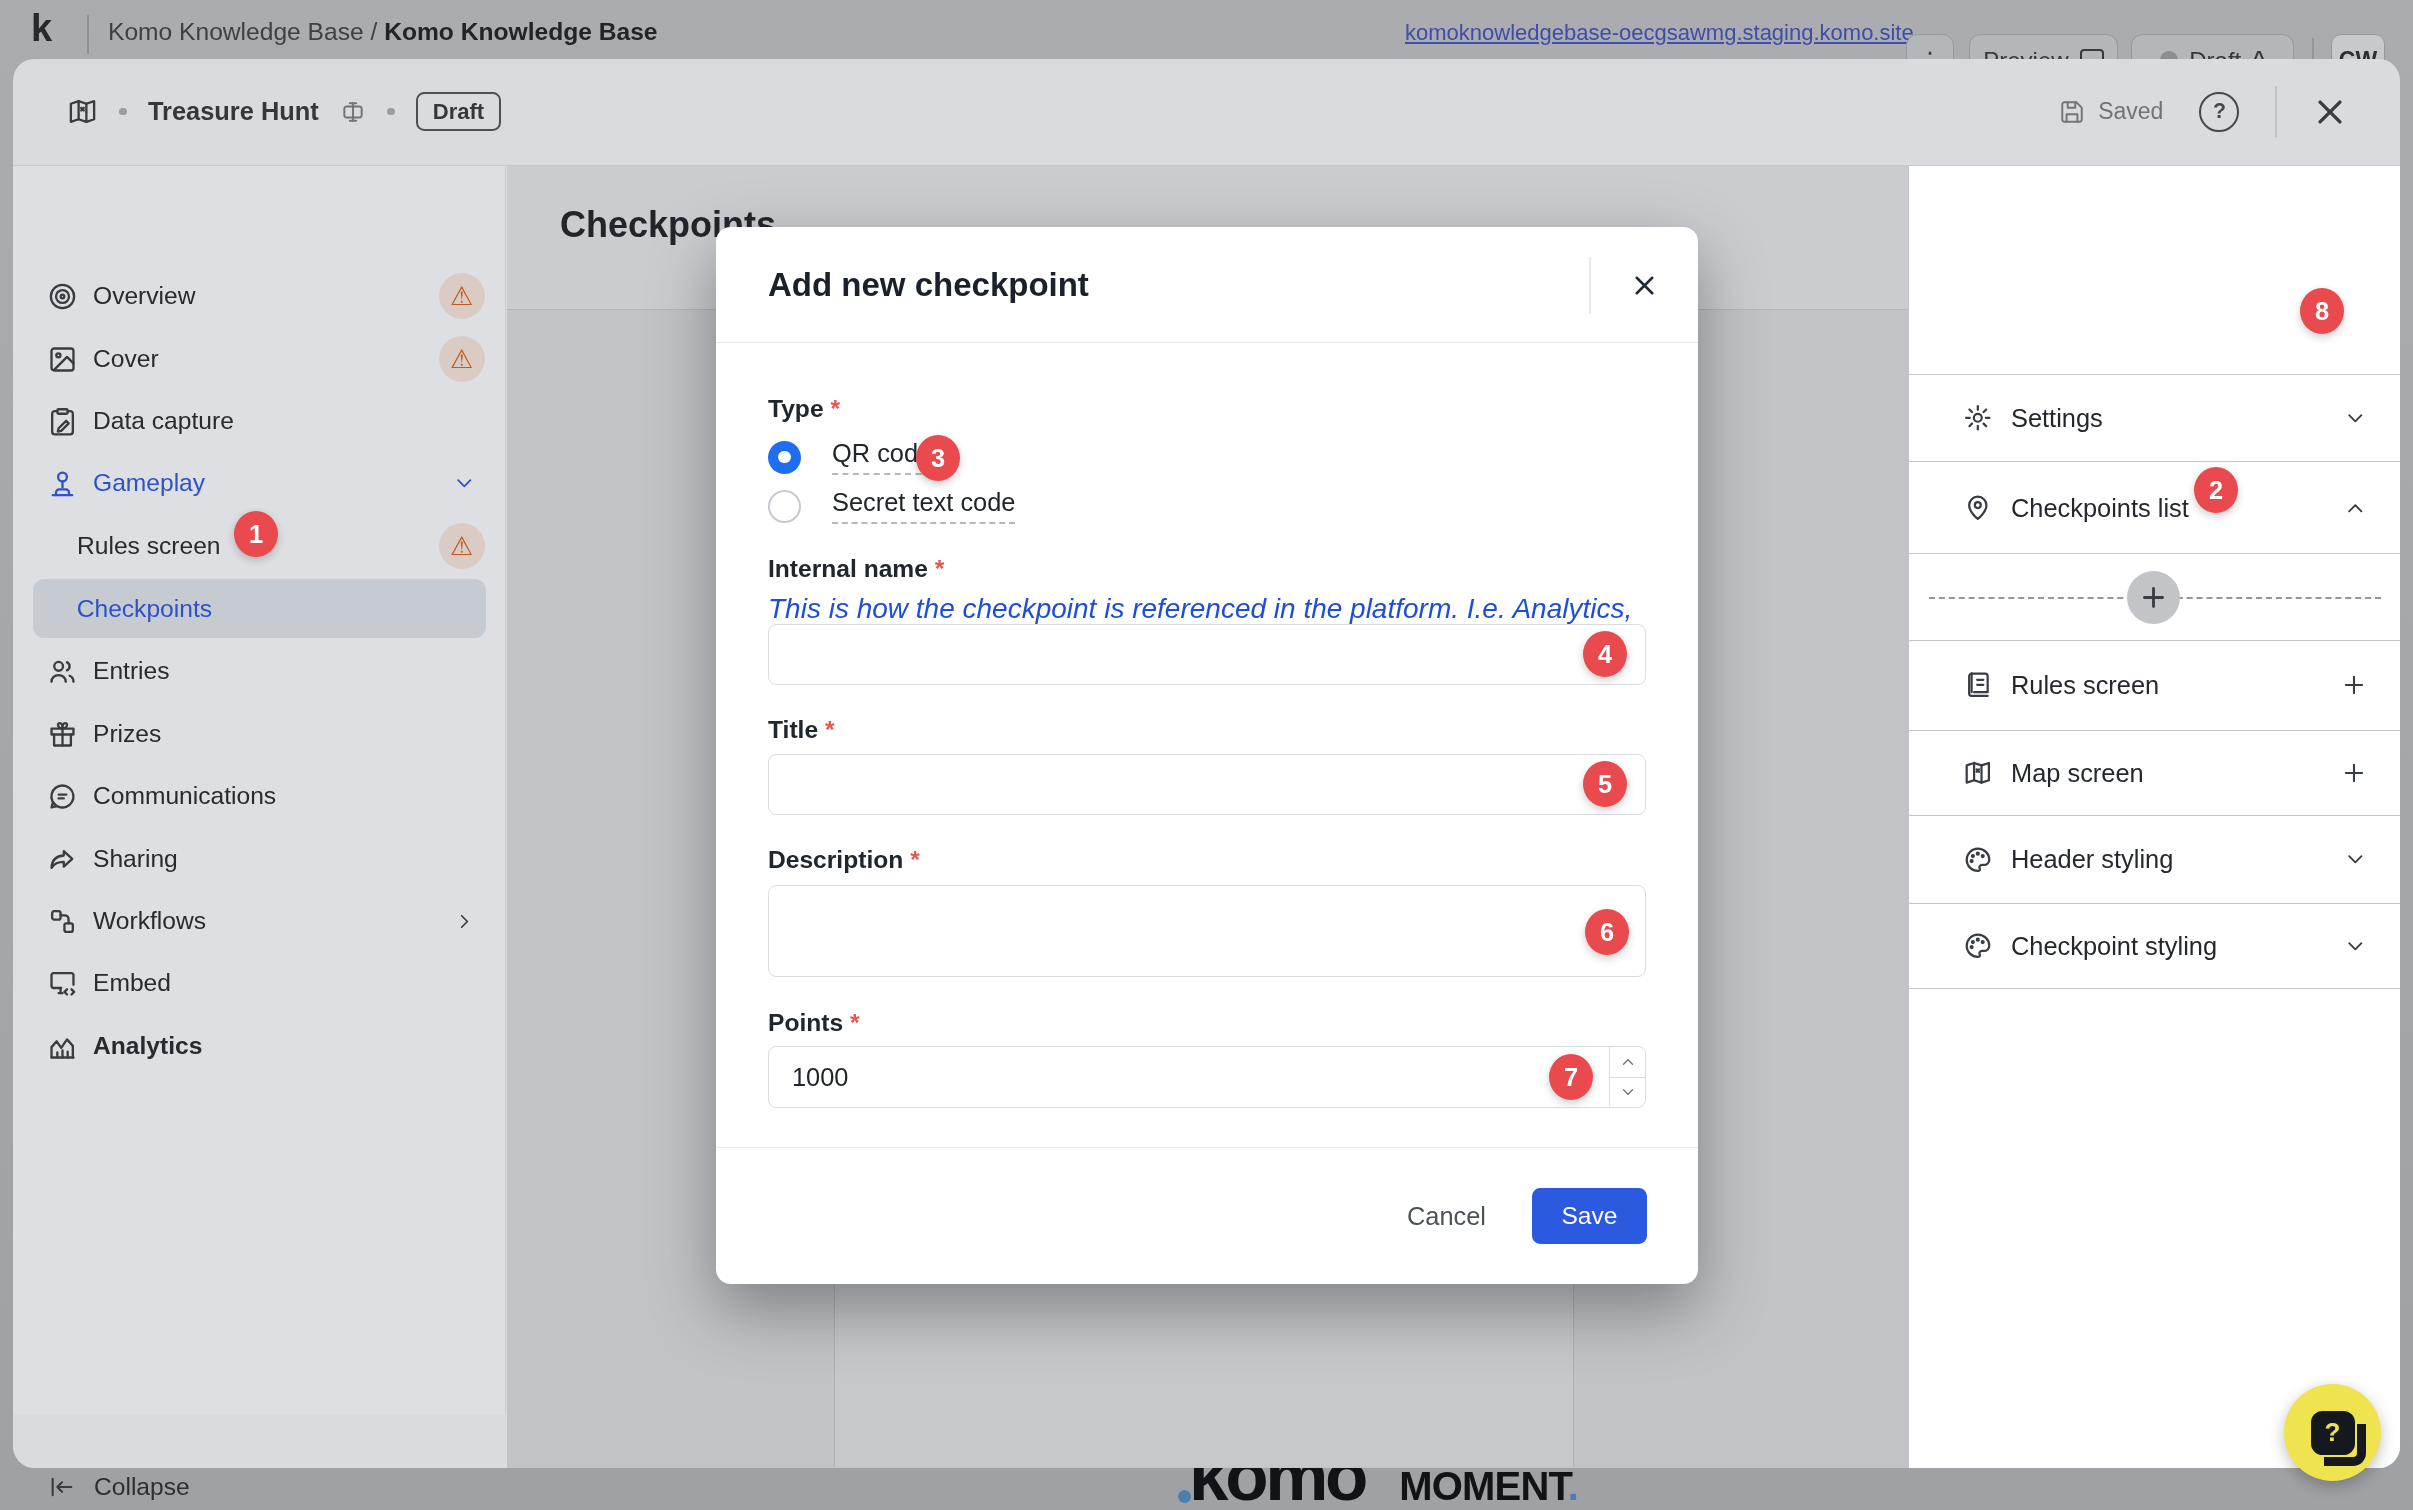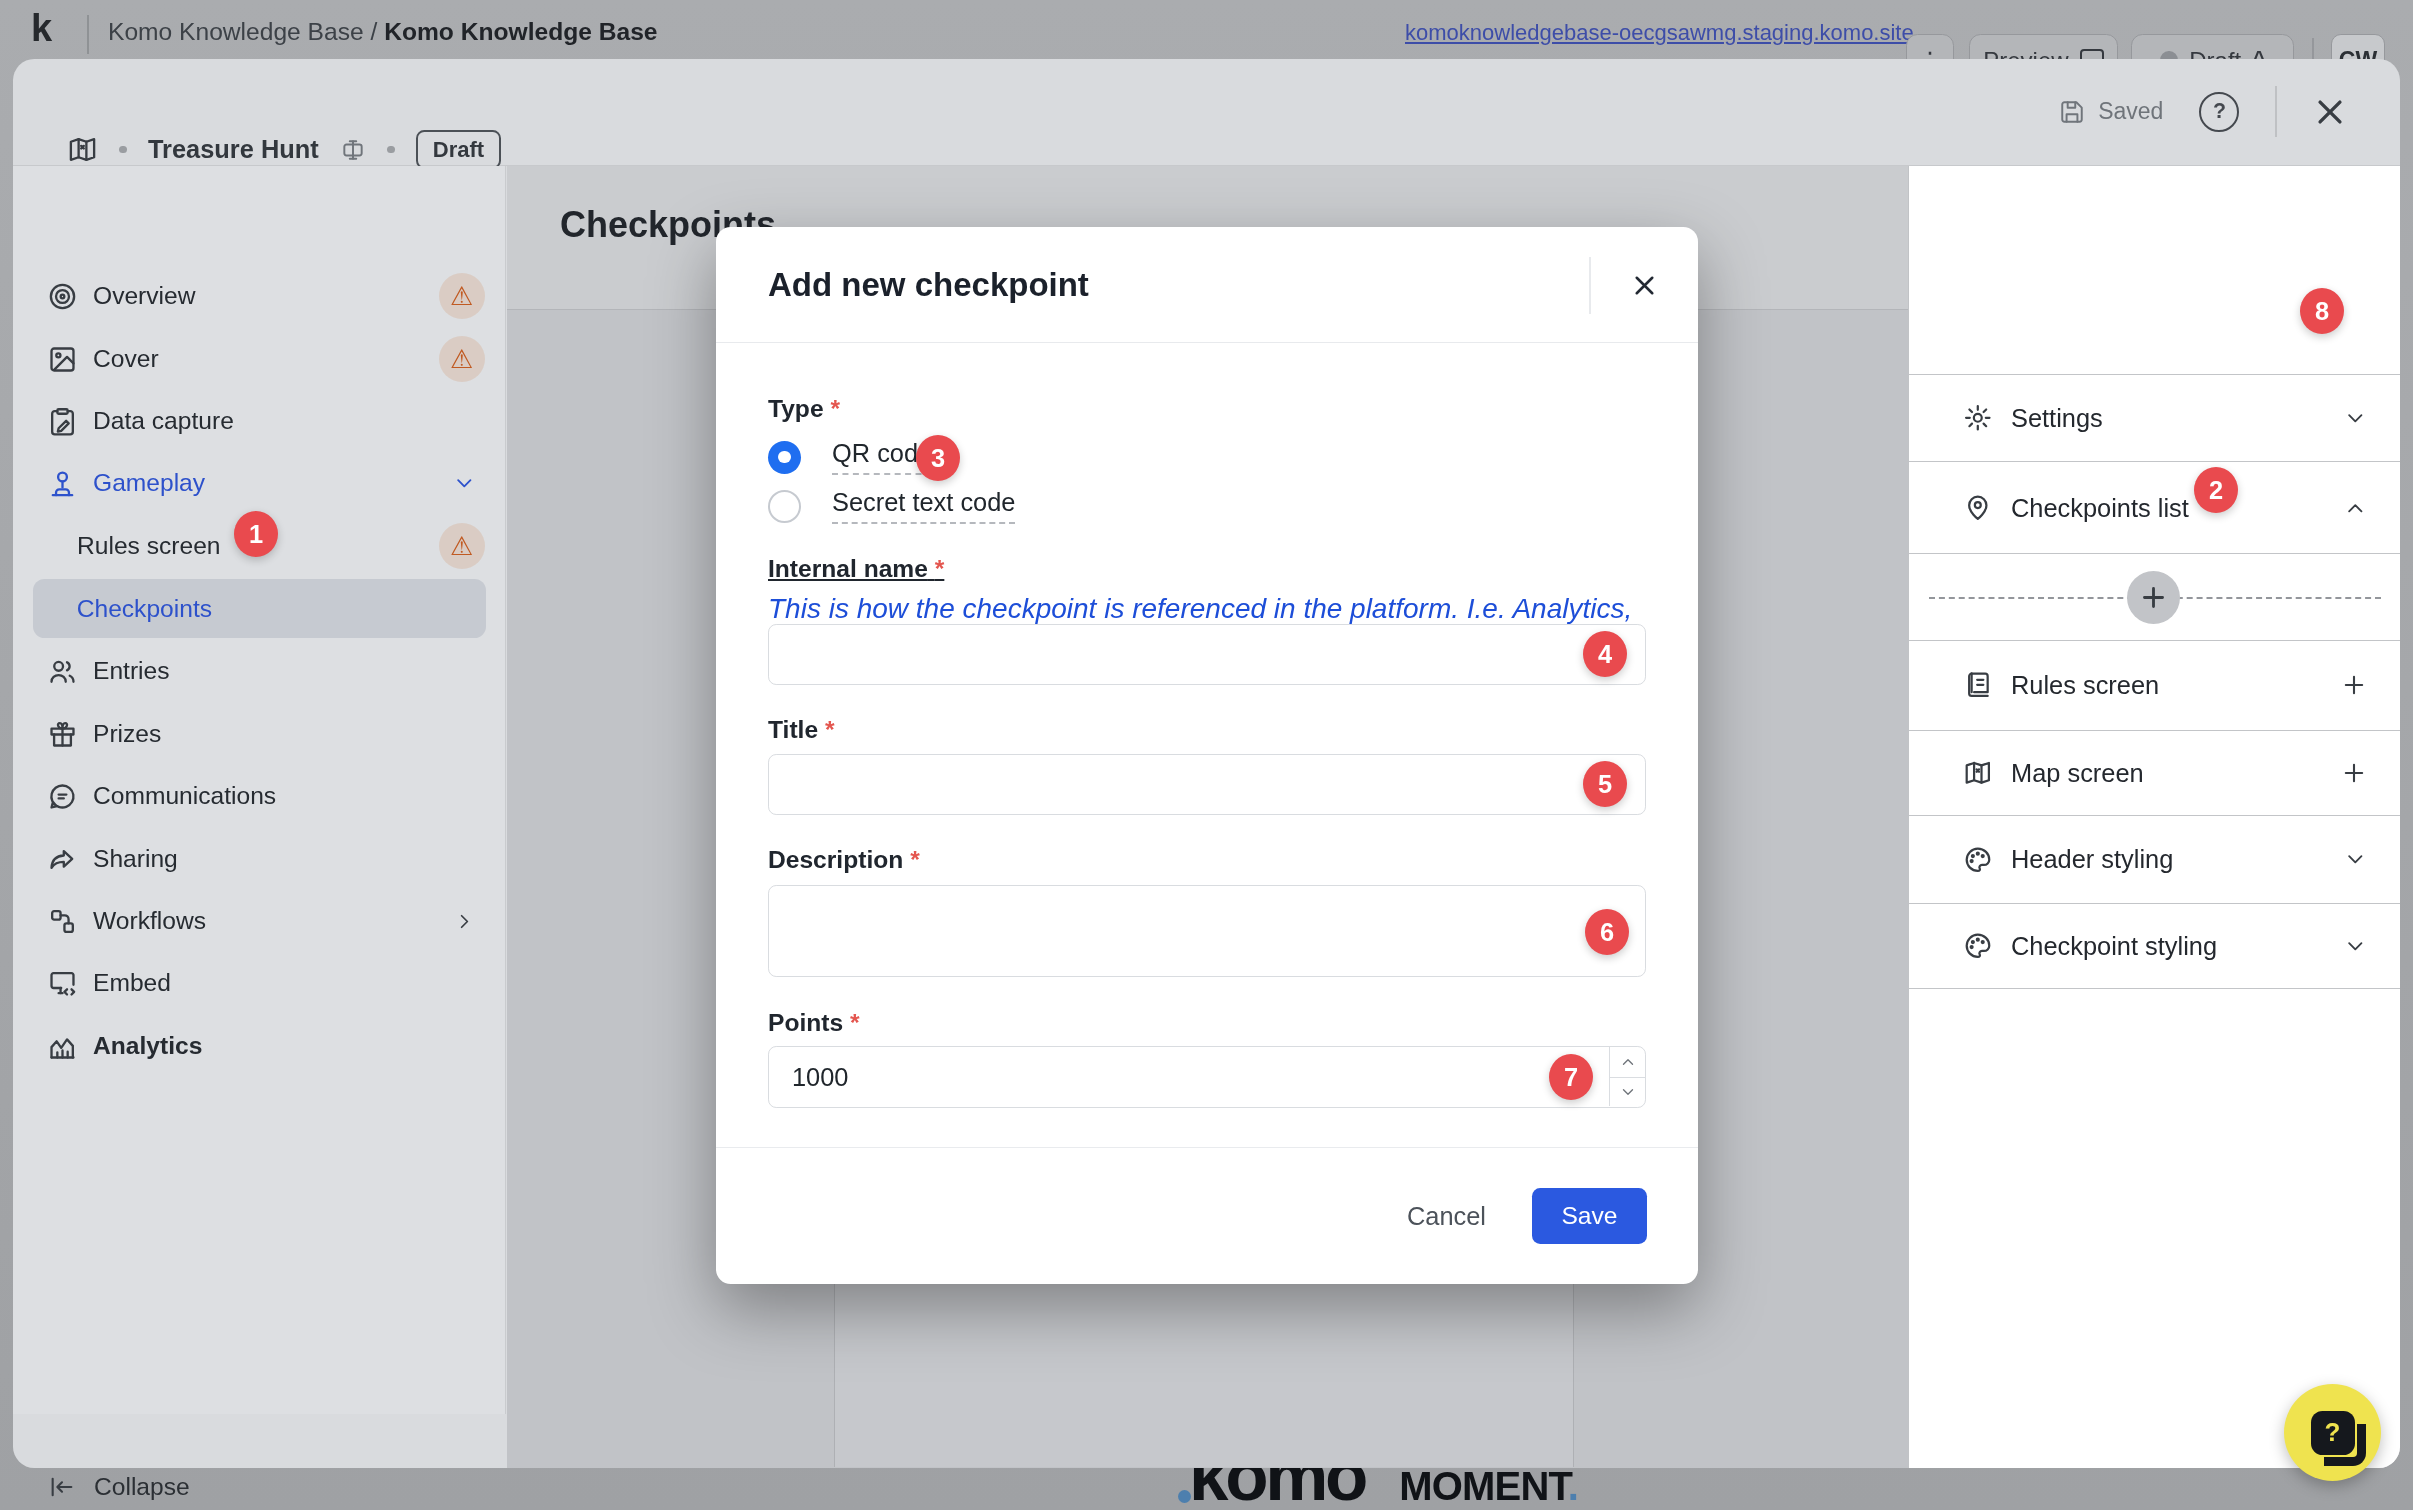--- a/index.html
+++ b/index.html
@@ -155,21 +155,21 @@
     <span>Collapse</span>
   </div>
   <div class="abs brand">
     <span class="logo"><i class="bdot"></i><span>komo</span></span>
     <span class="tag"><span>MOMENT</span><span class="bdot2">.</span></span>
   </div>
 
   <div class="abs panel">
 
     <div class="abs p-header">
-      <div class="abs" style="left:54px;top:0;height:105px;display:flex;align-items:center;gap:21.3px;margin-top:38px;">
+      <div class="abs" style="left:54px;top:0;height:105px;display:flex;align-items:center;gap:21.3px;">
         <svg class="ic" width="31" height="31" viewBox="0 0 24 24">
           <path d="M9 4L3 6v14l6-2 6 2 6-2V4l-6 2-6-2z"></path>
             <path d="M9 4v14"></path>
             <path d="M15 6v14"></path>
           <path d="M11 9.2l2 2M13 9.2l-2 2"></path>
         </svg>
         <span class="ph-dot"></span>
         <span class="ph-title">Treasure Hunt</span>
         <svg class="ic ic-gray" width="26" height="26" viewBox="0 0 24 24">
           <path d="M12 4v16"></path>
@@ -489,21 +489,21 @@
       <span class="radio sel">
           <i></i>
         </span>
       <span class="radio-lbl">QR code</span>
     </div>
     <div class="radio-row" style="top:256px;">
       <span class="radio unsel"></span>
       <span class="radio-lbl">Secret text code</span>
     </div>
 
-    <div class="flabel" style="top:328px;text-decoration:underline;">
+    <div class="flabel" style="top:328px;">
       <span>Internal name</span> <span class="req">*</span>
     </div>
     <div class="fhelp" style="top:366px;">This is how the checkpoint is referenced in the platform. I.e. Analytics, workflows etc.</div>
     <input class="finput" style="top: 397px; height: 61px;" value="">
 
     <div class="flabel" style="top:489px;">
       <span>Title</span> <span class="req">*</span>
     </div>
     <input class="finput" style="top: 527px; height: 61px;" value="">
 

